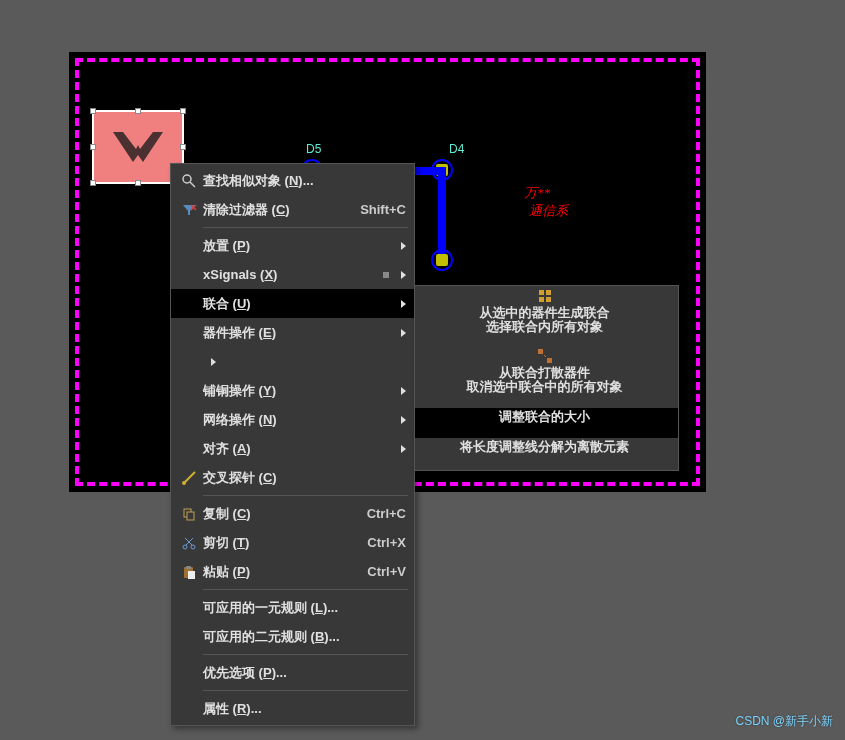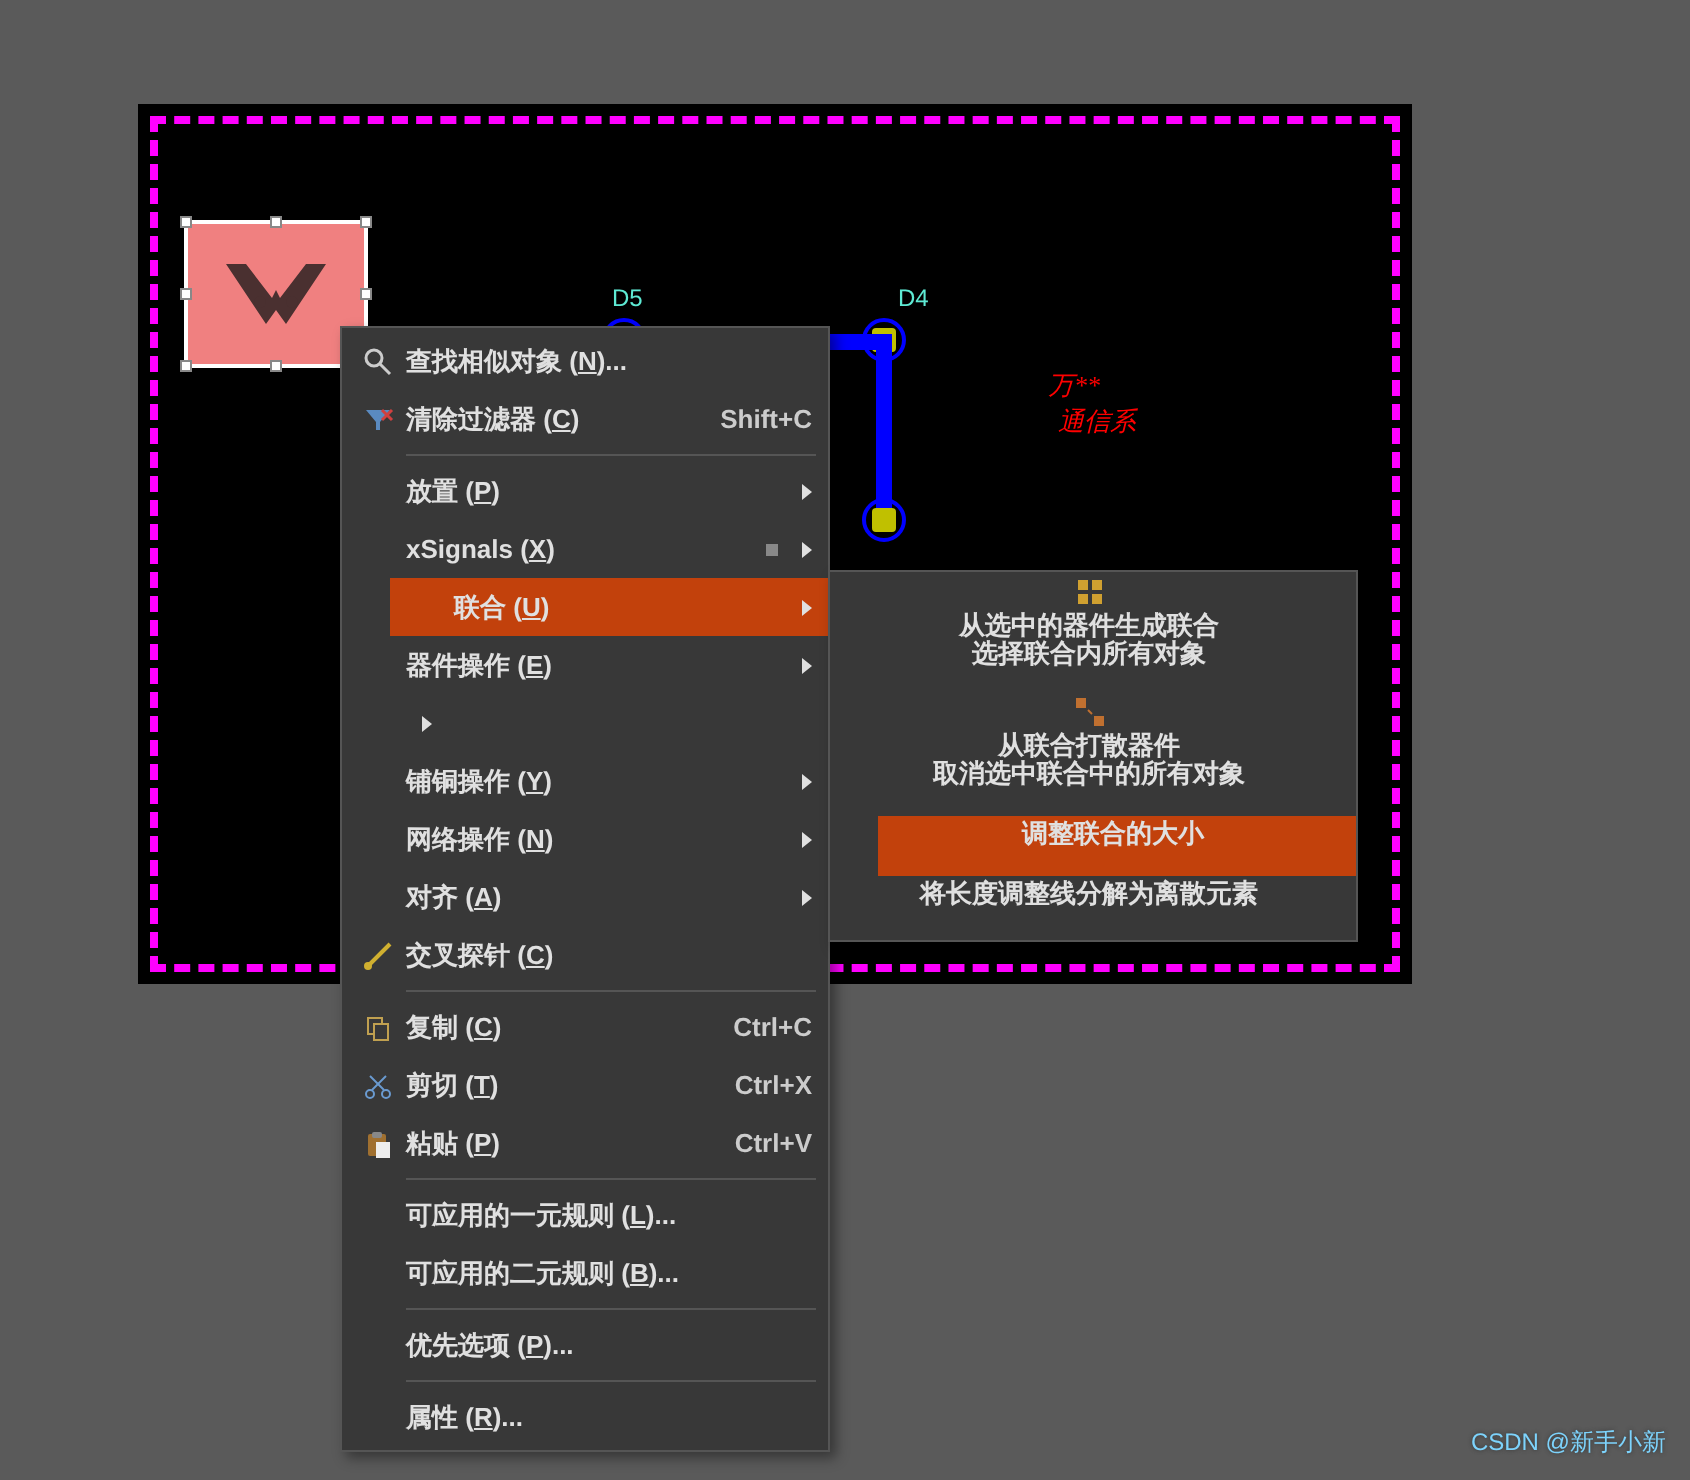--- a/index.html
+++ b/index.html
@@ -114,22 +114,21 @@
     .menu-item {
       display: flex;
       align-items: center;
       height: 29px;
       padding: 0 8px 0 4px;
       cursor: default;
       position: relative;
       font-weight: bold;
     }
     .menu-item.selected {
-      background: #c2410c;
-      margin-left: 24px;
+      background: #000000;
     }
     .menu-icon-col {
       width: 28px;
       display: flex;
       align-items: center;
       justify-content: center;
       flex-shrink: 0;
     }
     .menu-label {
       flex: 1;

